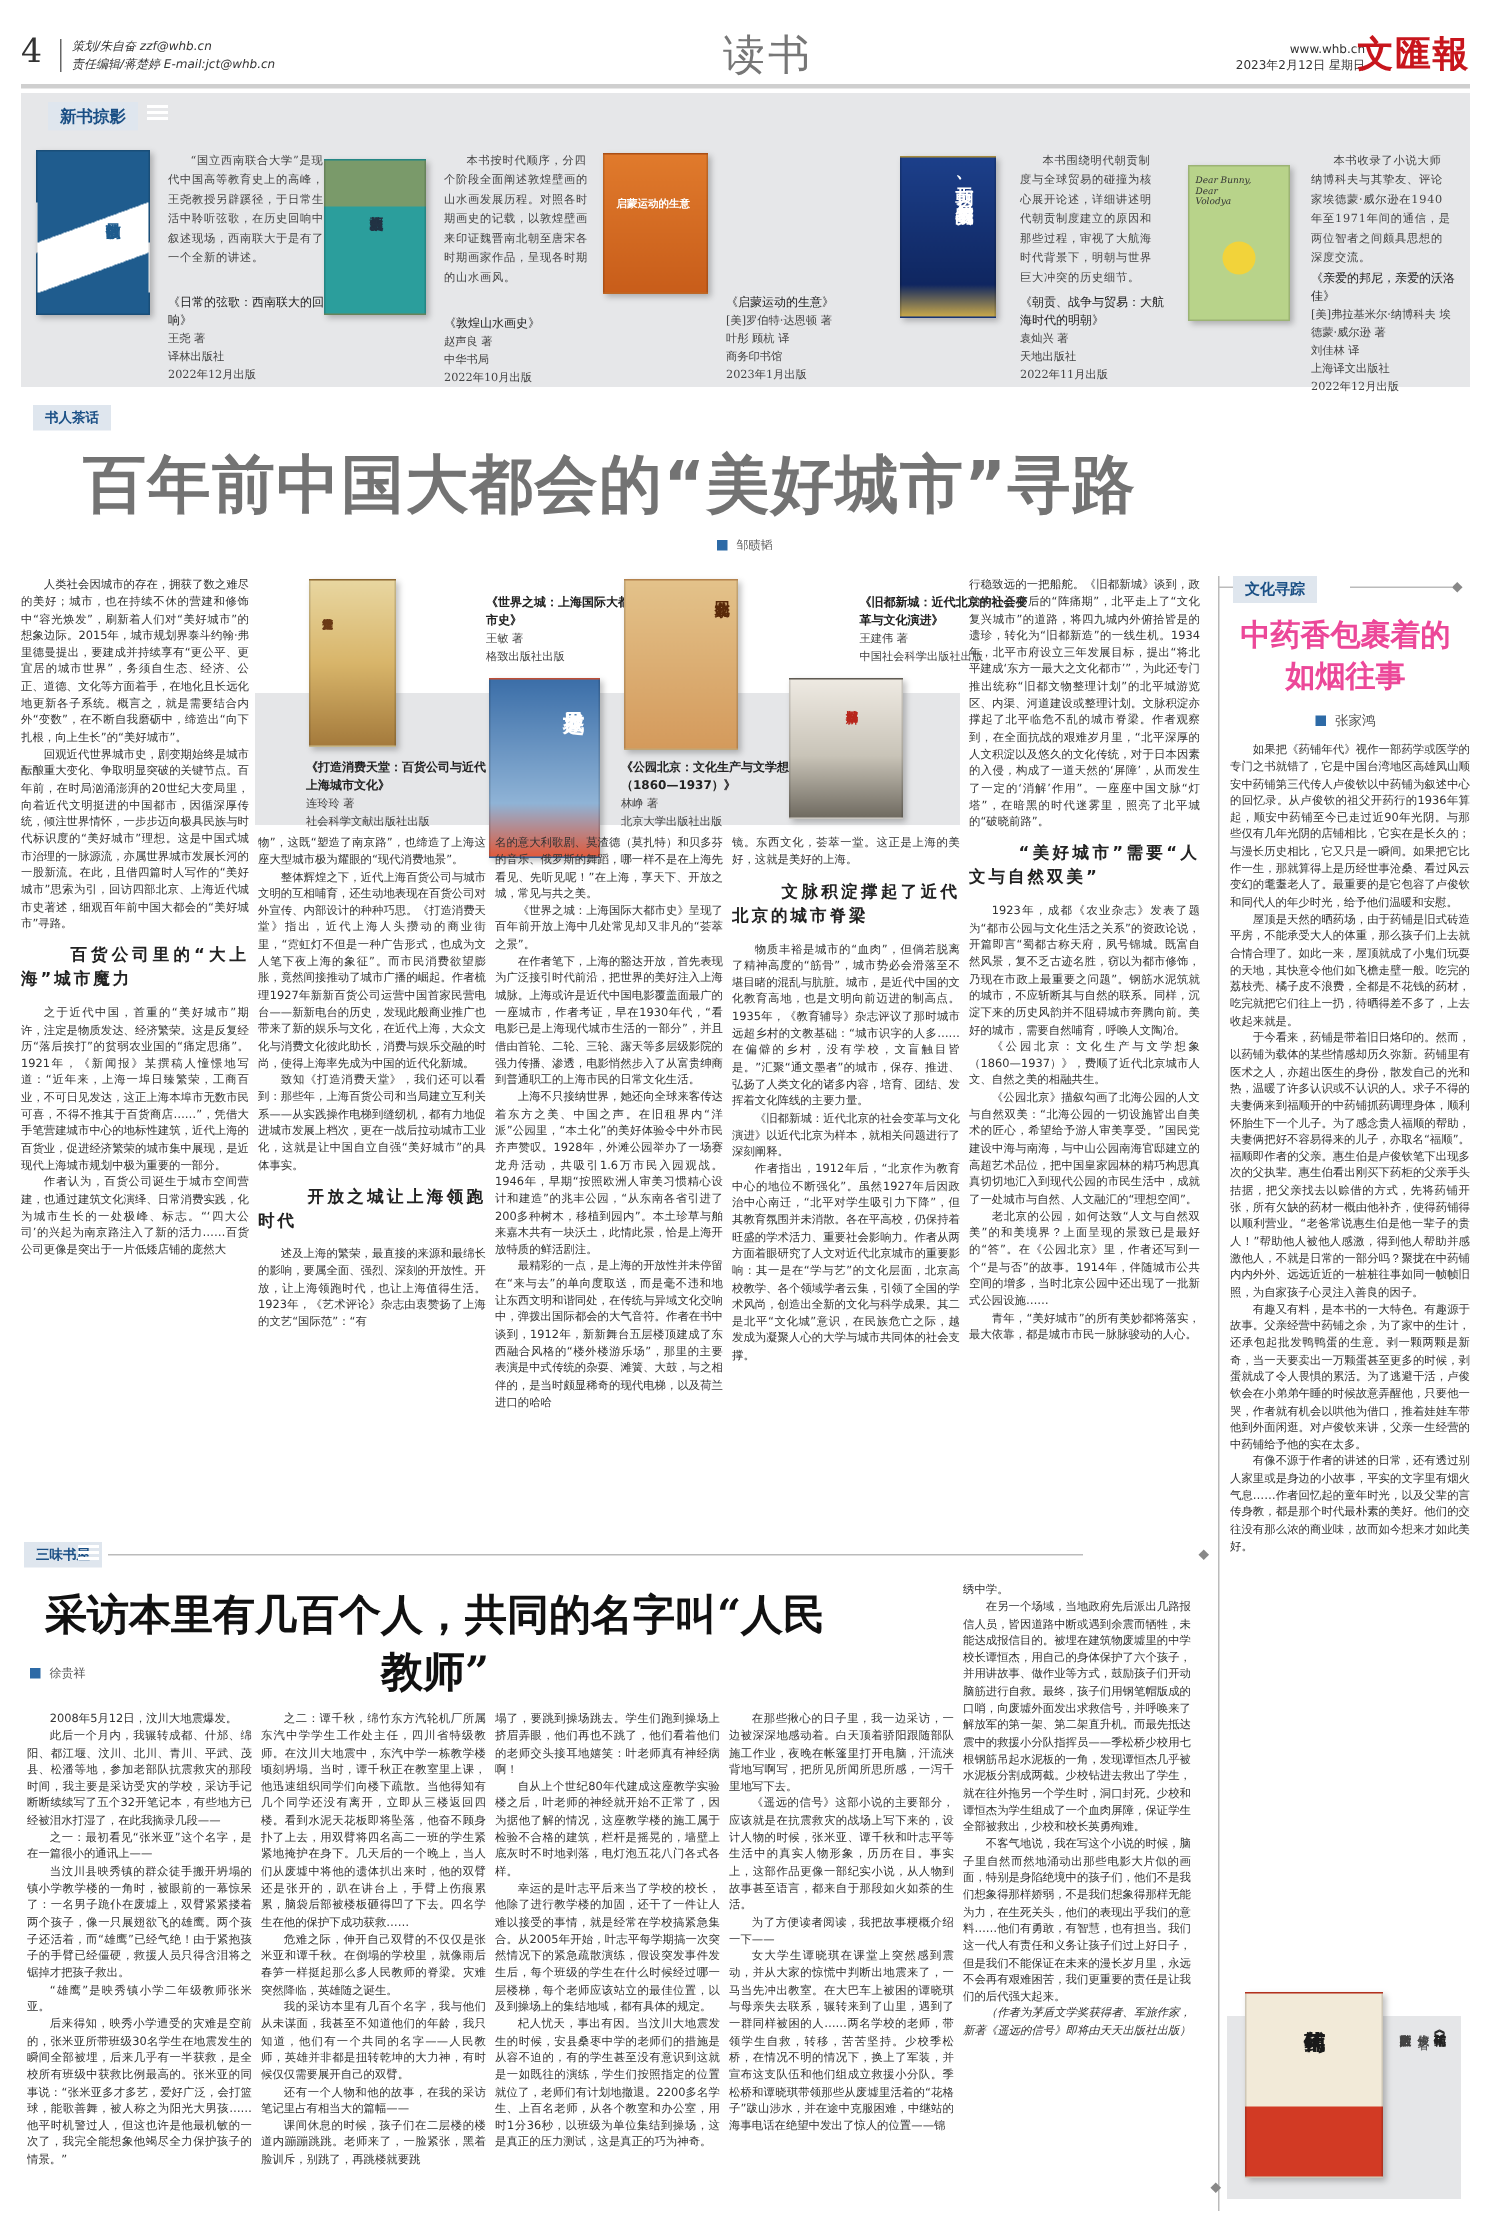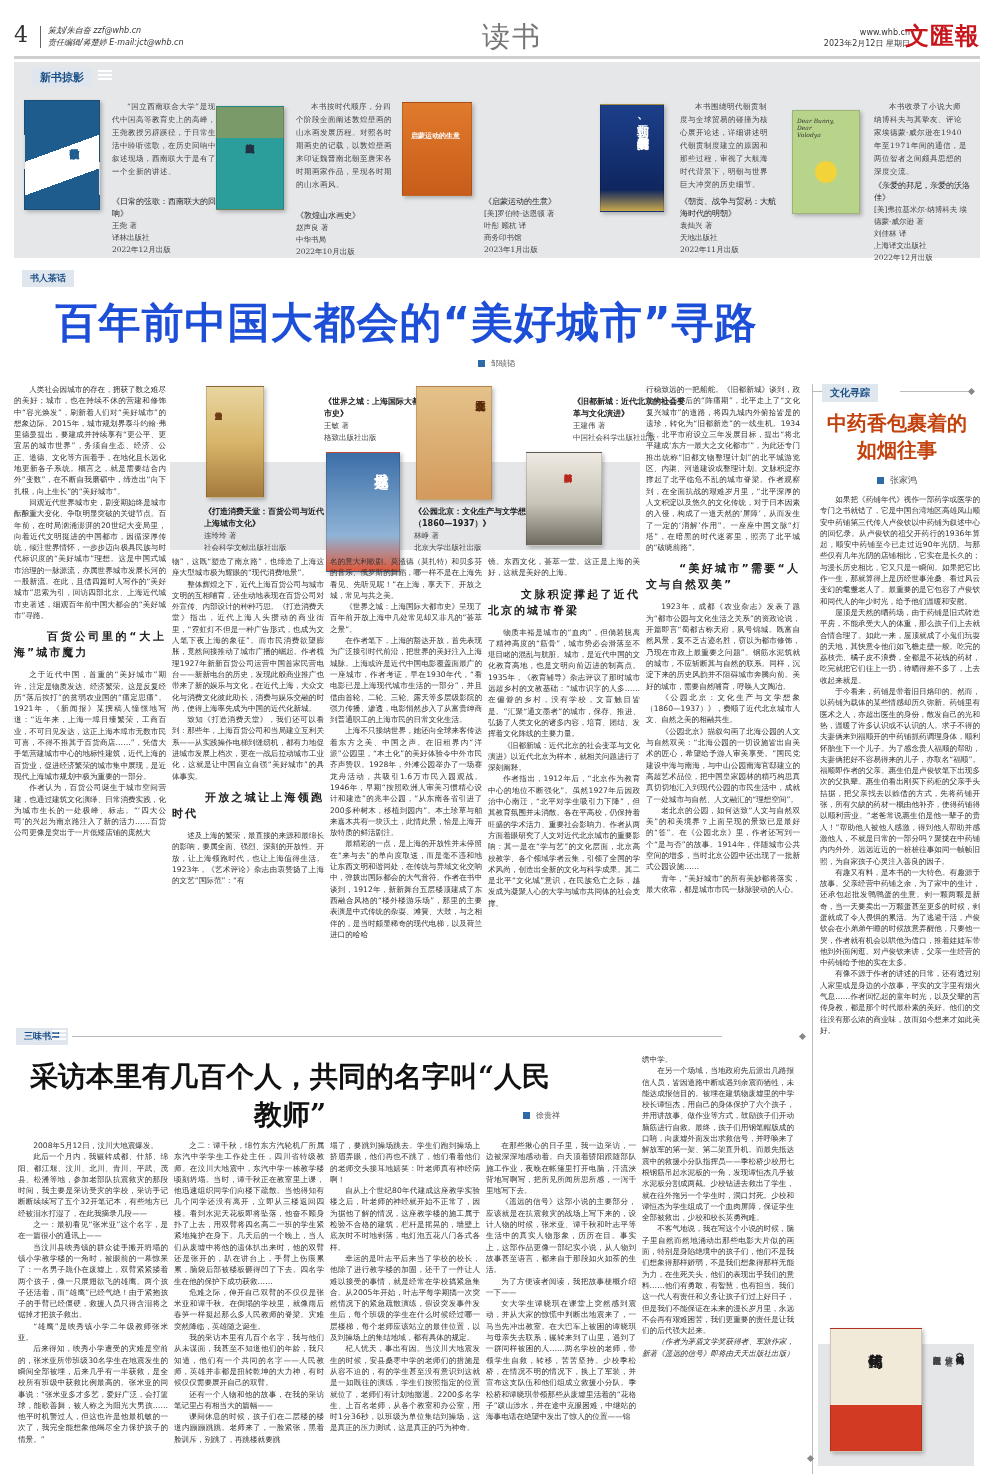--- a/index.html
+++ b/index.html
@@ -20,33 +20,33 @@
   .newbooks { position: absolute; left: 14px; top: 62px; width: 966px; height: 196px; background: #e6e7e9; }
   .tag { position: absolute; background: #dfe6ee; color: #1a4f85; font-weight: bold; font-size: 11px; padding: 2px 8px; }
   .tag-lines { position: absolute; width: 14px; height: 12px; background: repeating-linear-gradient(#fff 0 2px, transparent 2px 4px); }
   .cover { position: absolute; border: 1px solid rgba(0,0,0,.15); box-shadow: 2px 2px 4px rgba(0,0,0,.25); overflow: hidden; }
   .cover-txt { position: absolute; color: #fff; font-family: "DejaVu Serif", serif; font-weight: bold; writing-mode: vertical-rl; }
   .nb-desc { position: absolute; font-size: 7.5px; line-height: 13px; color: #444; font-family: "DejaVu Serif", serif; text-indent: 2em; letter-spacing: .5px; }
   .nb-meta { position: absolute; font-size: 7.5px; line-height: 12px; color: #444; font-family: "DejaVu Serif", serif; }
   .nb-meta .bt { font-weight: normal; color: #222; font-family: "DejaVu Sans", sans-serif; font-size: 8px; }
 
   
-  .big-title { position: absolute; left: 0; width: 813px; text-align: center; font-weight: bold; color: #1d4ed8; }
+  .big-title { position: absolute; left: 0; width: 813px; text-align: center; font-weight: bold; color: #737373; }
   .byline { position: absolute; left: 0; width: 993px; text-align: center; font-size: 8px; color: #555; }
   .byline .sq { display: inline-block; width: 7px; height: 7px; background: #2d6aa6; margin-right: 6px; vertical-align: middle; }
   .col { position: absolute; font-size: 7.6px; line-height: 11.3px; color: #333; text-align: justify; overflow: hidden; }
   .col p { text-indent: 2em; }
   .subhead { font-size: 11px; font-weight: bold; line-height: 16px; color: #222; margin: 8px 0 8px; text-indent: 3em; letter-spacing: 2px; }
   .book-panel { position: absolute; background: #e5e6e8; }
   .bcap { position: absolute; font-size: 7.5px; line-height: 12px; color: #444; font-family: "DejaVu Serif", serif; }
   .bcap .bt { font-weight: bold; color: #222; font-family: "DejaVu Sans", sans-serif; font-size: 8px; }
 
   
   .side-box { position: absolute; left: 812px; top: 384px; width: 170px; height: 1090px; border-left: 1px solid #bbb; }
-  .side-title { position: absolute; left: 812px; width: 170px; text-align: center; font-family: "DejaVu Serif", serif; font-weight: bold; font-size: 20px; line-height: 26px; color: #c2410c; }
+  .side-title { position: absolute; left: 812px; width: 170px; text-align: center; font-family: "DejaVu Serif", serif; font-weight: bold; font-size: 20px; line-height: 26px; color: #ec4899; }
   .diamond { position: absolute; width: 5px; height: 5px; background: #888; transform: rotate(45deg); }
 
   .hrule { position: absolute; height: 1px; background: #bbb; }
 </style>
 </head>
 <body>
 
 <div class="masthead">
   <div class="page-no">4</div>
   <div class="mast-sep"></div>
@@ -240,21 +240,21 @@
   <span>广西师范大学出版社出版</span>
 </div>
 <div class="diamond" style="left:808px;top:1456px;"></div>
 
 <div class="tag" style="left:16px;top:1028px;font-size:9px;">三味书屋</div>
 <div class="tag-lines" style="left:52px;top:1030px;"></div>
 <div class="hrule" style="left:72px;top:1036px;width:650px;"></div>
 <div class="diamond" style="left:800px;top:1034px;"></div>
 
 <div style="position:absolute;left:20px;top:1058px;width:540px;text-align:center;font-family:'DejaVu Serif',serif;font-weight:bold;font-size:28px;color:#111;">采访本里有几百个人，共同的名字叫“人民教师”</div>
-<div style="position:absolute;left:20px;top:1110px;width:540px;text-align:right;font-size:8px;color:#555;">
+<div style="position:absolute;left:20px;top:1110px;width:540px;text-align:left;font-size:8px;color:#555;">
   <span style="display:inline-block;width:7px;height:7px;background:#2d6aa6;margin-right:6px;vertical-align:middle;"></span><span>徐贵祥</span>
 </div>
 
 <div class="col" style="left:18px;top:1140px;width:150px;height:335px;">
   <p>2008年5月12日，汶川大地震爆发。</p>
   <p>此后一个月内，我辗转成都、什邡、绵阳、都江堰、汶川、北川、青川、平武、茂县、松潘等地，参加老部队抗震救灾的那段时间，我主要是采访受灾的学校，采访手记断断续续写了五个32开笔记本，有些地方已经被泪水打湿了，在此我摘录几段——</p>
   <p>之一：最初看见“张米亚”这个名字，是在一篇很小的通讯上——</p>
   <p>当汶川县映秀镇的群众徒手搬开坍塌的镇小学教学楼的一角时，被眼前的一幕惊呆了：一名男子跪仆在废墟上，双臂紧紧搂着两个孩子，像一只展翅欲飞的雄鹰。两个孩子还活着，而“雄鹰”已经气绝！由于紧抱孩子的手臂已经僵硬，救援人员只得含泪将之锯掉才把孩子救出。</p>
   <p>“雄鹰”是映秀镇小学二年级教师张米亚。</p>
   <p>后来得知，映秀小学遭受的灾难是空前的，张米亚所带班级30名学生在地震发生的瞬间全部被埋，后来几乎有一半获救，是全校所有班级中获救比例最高的。张米亚的同事说：“张米亚多才多艺，爱好广泛，会打篮球，能歌善舞，被人称之为阳光大男孩……他平时机警过人，但这也许是他最机敏的一次了，我完全能想象他竭尽全力保护孩子的情景。”</p>

